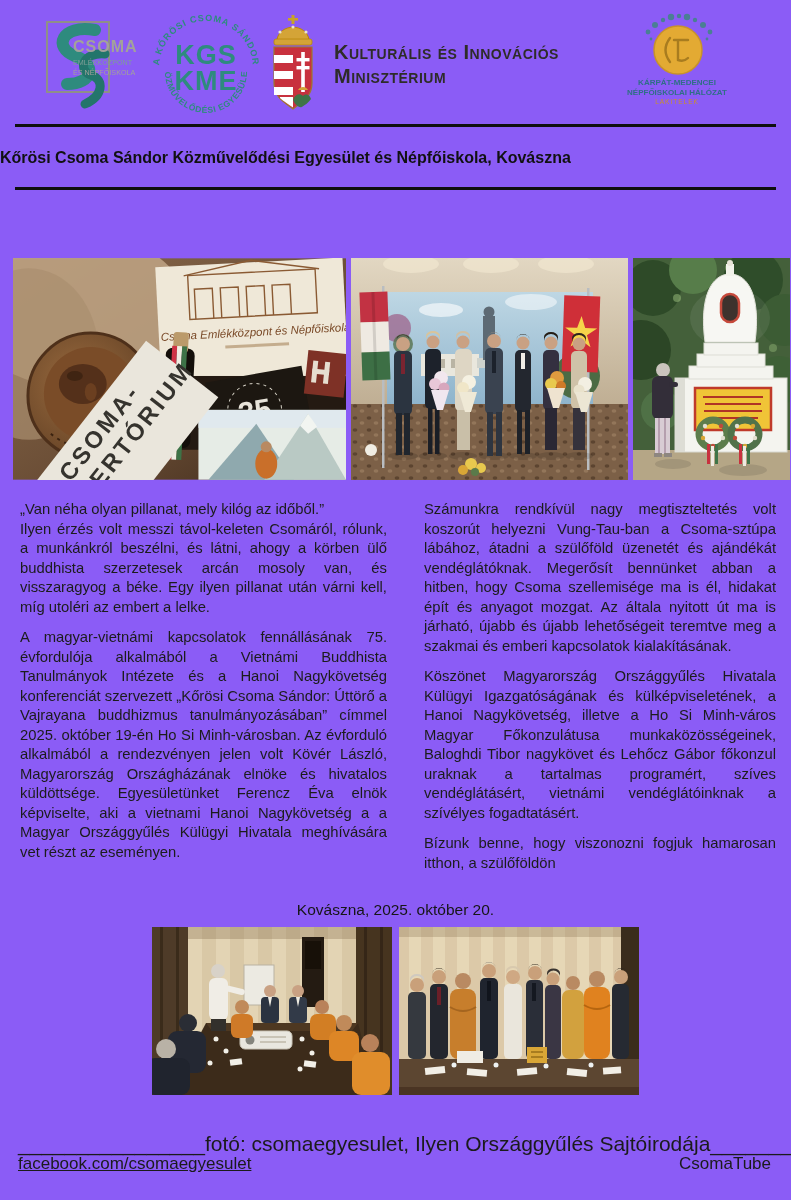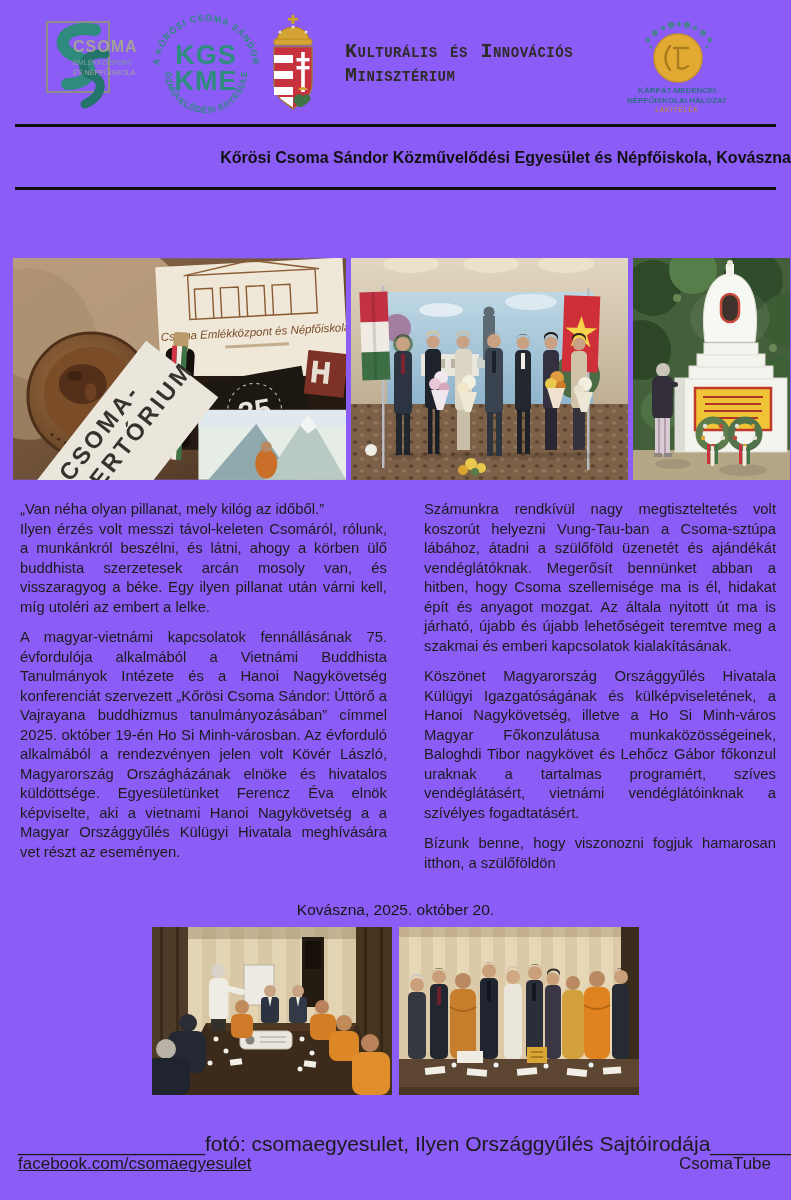--- a/index.html
+++ b/index.html
@@ -9,29 +9,29 @@
     background:#8b5cf6; font-family:"Liberation Sans", sans-serif;
     color:#1a1a1a; overflow:hidden;
   }
   svg { font-family:"Liberation Sans", sans-serif; display:block; }
 
   
   .logos { position:absolute; top:6px; left:13px; width:765px; height:115px; }
   .logo { position:absolute; }
   .ministry-wrap { display:flex; align-items:center; }
   .ministry-text {
-    margin-left:27px; font-family:Liberation Mono, monospace;
+    margin-left:16px; font-family:Liberation Sans, sans-serif;
     font-variant:small-caps; font-weight:600; font-size:20px;
     line-height:24px; color:#2e2c29; letter-spacing:.5px;
   }
 
   .rule { position:absolute; left:15px; width:761px; height:3px; background:#0f0f0f; }
   .rule1 { top:124px; } .rule2 { top:187px; }
 
-  .org-line { position:absolute; top:149px; left:0; width:100%; text-align:right;
+  .org-line { position:absolute; top:149px; left:0; width:100%; text-align:left;
     font-size:16px; font-weight:700; color:#111; }
   .title   { position:absolute; top:197px; left:0; width:100%; text-align:center;
     font-size:19px; font-weight:700; color:#111; }
   .subtitle{ position:absolute; top:223px; left:0; width:100%; text-align:center;
     font-size:20px; font-weight:400; color:#161616; }
 
   .photo-strip { position:absolute; top:258px; left:13px; display:flex; gap:5px; height:222px; }
   .photo-strip svg { height:222px; }
 
   .columns { position:absolute; top:500px; left:20px; width:756px; display:flex; gap:37px; }
@@ -113,21 +113,21 @@
           <path d="M30,76 c2,-4 8,-4 10,0 Z" fill="#d4a437"></path>
           <path d="M25,86 c2,-6 7,-7 10,-4 c3,-3 7,-1 8,3 c-4,6 -12,9 -9,8 c-4,1 -7,-3 -9,-7 Z" fill="#3f7447"></path>
         </g>
       </svg>
       <div class="ministry-text">
         <div>Kulturális és Innovációs</div>
         <div>Minisztérium</div>
       </div>
     </div>
 
-    <div class="logo" style="left:613px;top:10px;">
+    <div class="logo" style="left:613px;top:2px;">
       <svg width="102" height="100" viewBox="0 0 102 100">
         <g fill="#4a7f94">
           <circle cx="22" cy="24" r="2.4"></circle>
             <circle cx="29" cy="17" r="3"></circle>
             <circle cx="37" cy="12" r="2.2"></circle>
           <circle cx="45" cy="9" r="3.2"></circle>
             <circle cx="53" cy="8" r="2.2"></circle>
             <circle cx="61" cy="9" r="3.2"></circle>
           <circle cx="69" cy="12" r="2.2"></circle>
             <circle cx="77" cy="17" r="3"></circle>

